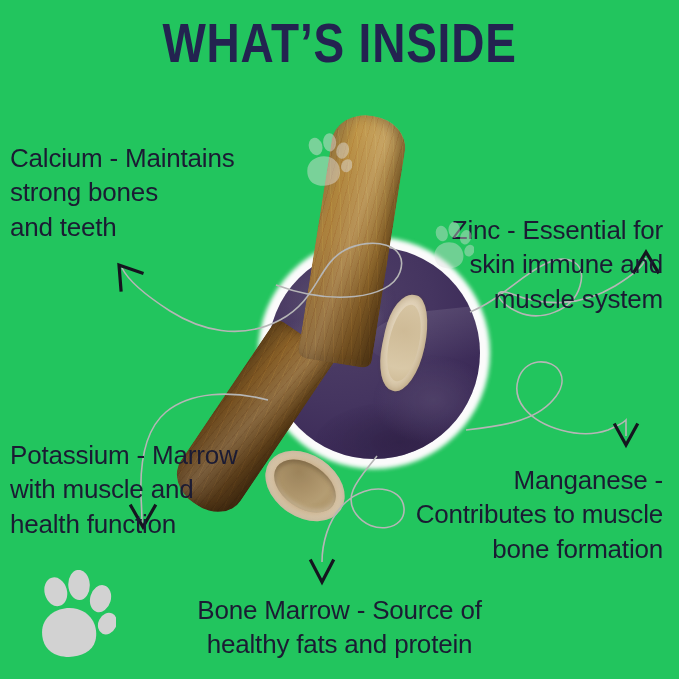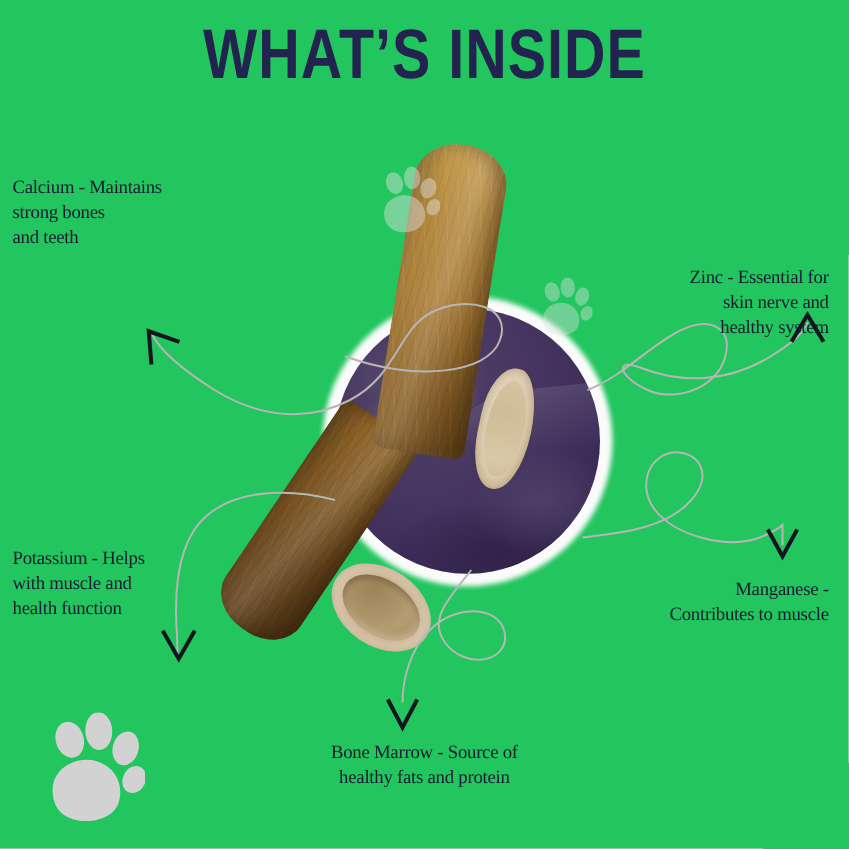--- a/index.html
+++ b/index.html
@@ -31,23 +31,23 @@
     transform: scaleX(0.82);
     transform-origin: center top;
     line-height: 1.05;
     white-space: nowrap;
   }
 
   
   .callout {
     position: absolute;
     color: #1b1b33;
-    font-size: 15px;
+    font-size: 26px;
     line-height: 1.32;
-    font-family: Liberation Serif, serif;
+    font-family: Liberation Sans, sans-serif;
     letter-spacing: -0.2px;
   }
   .callout .ln { display: block; white-space: nowrap; }
 
   #callout-calcium   { left: 10px;  top: 141px; text-align: left; }
   #callout-zinc      { right: 16px; top: 169px; text-align: right; margin-top: 44px; }
   #callout-potassium { left: 10px;  top: 438px; text-align: left; }
   #callout-manganese { right: 16px; top: 463px; text-align: right; }
   #callout-marrow    { left: 0;     top: 593px; width: 679px; text-align: center; }
 
@@ -257,33 +257,34 @@
   </svg>
 
   <div class="callout" id="callout-calcium">
     <span class="ln">Calcium - Maintains</span>
     <span class="ln">strong bones</span>
     <span class="ln">and teeth</span>
   </div>
 
   <div class="callout" id="callout-zinc">
     <span class="ln">Zinc - Essential for</span>
-    <span class="ln">skin nerve and</span>
-    <span class="ln">healthy system</span>
+    <span class="ln">skin immune and</span>
+    <span class="ln">muscle system</span>
   </div>
 
   <div class="callout" id="callout-potassium">
-    <span class="ln">Potassium - Helps</span>
+    <span class="ln">Potassium - Marrow</span>
     <span class="ln">with muscle and</span>
     <span class="ln">health function</span>
   </div>
 
   <div class="callout" id="callout-manganese">
     <span class="ln">Manganese -</span>
     <span class="ln">Contributes to muscle</span>
+    <span class="ln">bone formation</span>
   </div>
 
   <div class="callout" id="callout-marrow">
     <span class="ln">Bone Marrow - Source of</span>
     <span class="ln">healthy fats and protein</span>
   </div>
 
   <div class="paw" id="paw-bottom-left">
     <svg viewBox="0 0 100 104">
       <g fill="#d2d2d2">

